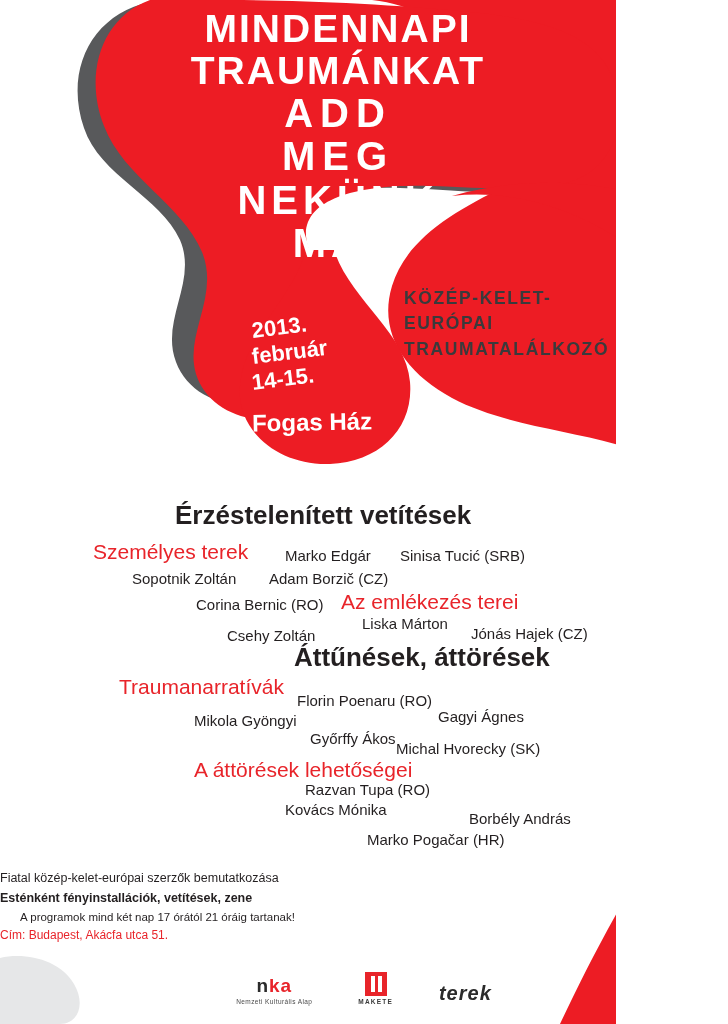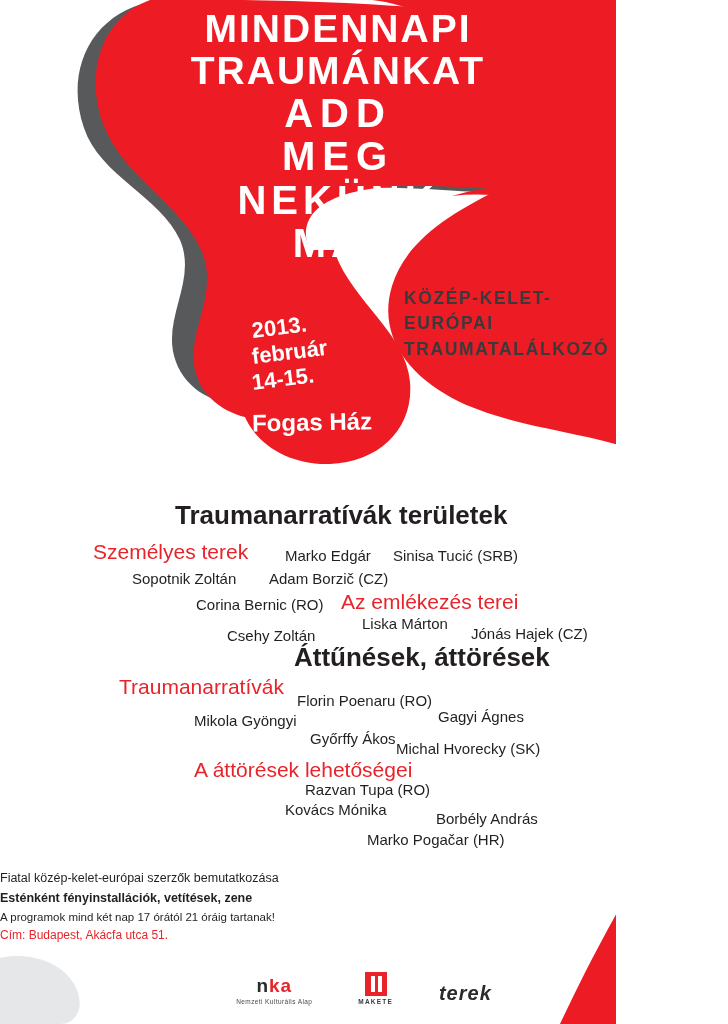--- a/index.html
+++ b/index.html
@@ -110,21 +110,21 @@
   .footer {
     position: absolute;
     left: 0;
     top: 868px;
     width: 728px;
     text-align: left;
   }
   .foot-line { font-size: 12.5px; color: #231f20; line-height: 1.6; }
   .foot-line.bold { font-weight: bold; }
   .foot-line.red { color: #e8242a; font-size: 12px; }
-  .foot-line.small { font-size: 11.5px; }
+  .foot-line.small { font-size: 11.5px; margin-left: 20px; }
 
   
   .logos {
     position: absolute;
     left: 0;
     top: 972px;
     width: 728px;
     display: flex;
     justify-content: center;
     align-items: flex-end;
@@ -226,42 +226,42 @@
   </div>
 
   <div class="date-block">
     <div class="date-line">2013.</div>
     <div class="date-line">február</div>
     <div class="date-line">14-15.</div>
     <div class="date-venue">Fogas Ház</div>
   </div>
 
   <div class="program" id="program">
-      <div class="name head h-big" style="left: 115px; top: 0px;">Traumanarratívák területek</div>
+      <div class="name head h-big" style="left: 115px; top: 0px;">Érzéstelenített vetítések</div>
       <div class="name h-red" style="left: 33px; top: 40px;">Személyes terek</div>
       <div class="name " style="left: 225px; top: 47px;">Marko Edgár</div>
-      <div class="name " style="left: 333px; top: 47px;">Sinisa Tucić (SRB)</div>
+      <div class="name " style="left: 340px; top: 47px;">Sinisa Tucić (SRB)</div>
       <div class="name " style="left: 72px; top: 70px;">Sopotnik Zoltán</div>
       <div class="name " style="left: 209px; top: 70px;">Adam Borzič (CZ)</div>
       <div class="name " style="left: 136px; top: 96px;">Corina Bernic (RO)</div>
       <div class="name h-red" style="left: 281px; top: 90px;">Az emlékezés terei</div>
       <div class="name " style="left: 302px; top: 115px;">Liska Márton</div>
       <div class="name " style="left: 167px; top: 127px;">Csehy Zoltán</div>
       <div class="name " style="left: 411px; top: 125px;">Jónás Hajek (CZ)</div>
       <div class="name head h-big" style="left: 234px; top: 142px;">Áttűnések, áttörések</div>
       <div class="name h-red" style="left: 59px; top: 175px;">Traumanarratívák</div>
       <div class="name " style="left: 237px; top: 192px;">Florin Poenaru (RO)</div>
       <div class="name " style="left: 134px; top: 212px;">Mikola Gyöngyi</div>
       <div class="name " style="left: 378px; top: 208px;">Gagyi Ágnes</div>
       <div class="name " style="left: 250px; top: 230px;">Győrffy Ákos</div>
       <div class="name " style="left: 336px; top: 240px;">Michal Hvorecky (SK)</div>
       <div class="name h-red" style="left: 134px; top: 258px;">A áttörések lehetőségei</div>
       <div class="name " style="left: 245px; top: 281px;">Razvan Tupa (RO)</div>
       <div class="name " style="left: 225px; top: 301px;">Kovács Mónika</div>
-      <div class="name " style="left: 376px; top: 310px;">Borbély András</div>
+      <div class="name " style="left: 409px; top: 310px;">Borbély András</div>
       <div class="name " style="left: 307px; top: 331px;">Marko Pogačar (HR)</div>
     </div>
 
   <div class="footer">
     <div class="foot-line">Fiatal közép-kelet-európai szerzők bemutatkozása</div>
     <div class="foot-line bold">Esténként fényinstallációk, vetítések, zene</div>
     <div class="foot-line small">A programok mind két nap 17 órától 21 óráig tartanak!</div>
     <div class="foot-line red">Cím: Budapest, Akácfa utca 51.</div>
   </div>
 

